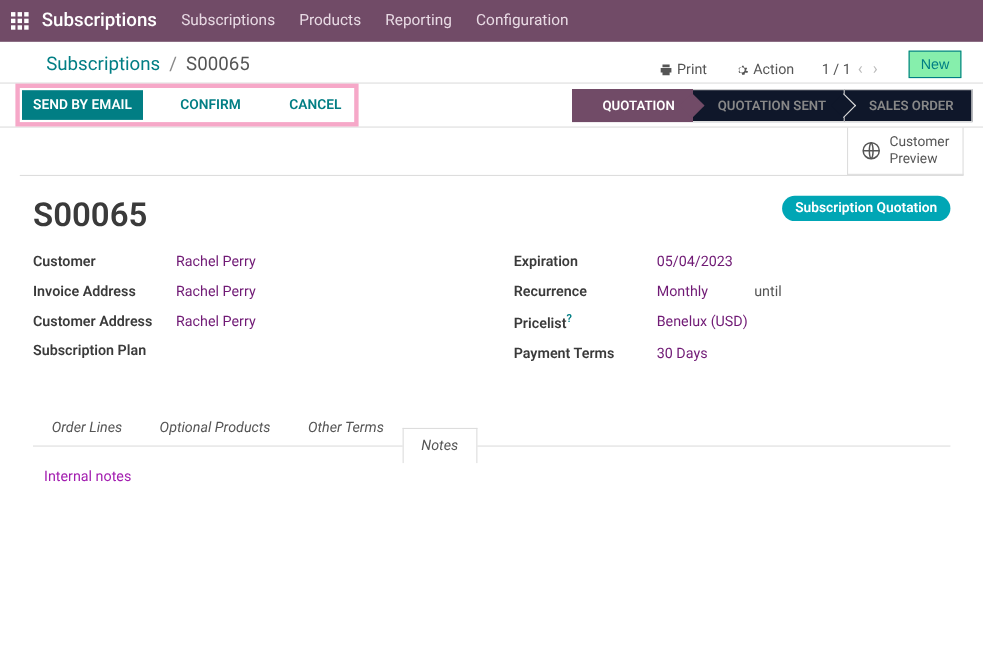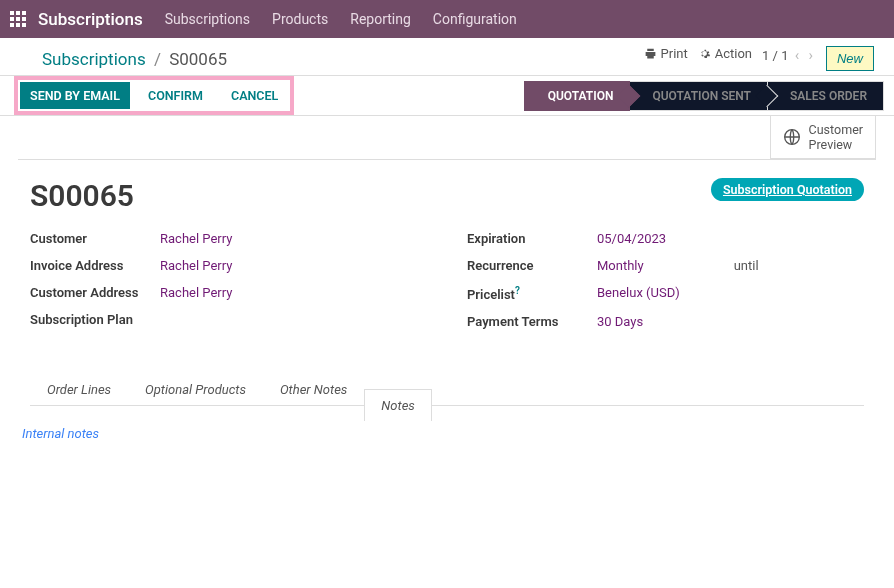--- a/index.html
+++ b/index.html
@@ -7,54 +7,54 @@
 .topbar { background: #714B67; color: #fff; display: flex; align-items: center; height: 38px; padding: 0 10px; }
 .apps-icon { display: grid; grid-template-columns: repeat(3, 4px); grid-template-rows: repeat(3, 4px); gap: 2px; margin-right: 12px; }
 .apps-icon span { background: #fff; width: 4px; height: 4px; }
 .app-title { font-size: 17px; font-weight: 500; margin-right: 22px; }
 .nav-item { color: #e8dae4; font-size: 14px; margin-right: 22px; cursor: pointer; }
 .crumbbar { display: flex; align-items: center; justify-content: space-between; padding: 8px 20px 4px 18px; margin-left: 24px; }
 .crumbs { font-size: 17px; }
 .crumb-link { color: #017e84; cursor: pointer; }
 .crumb-sep { color: #888; margin: 0 4px; }
 .crumb-cur { color: #555; }
-.crumb-actions { display: flex; align-items: flex-start; gap: 10px; }
+.crumb-actions { display: flex; align-items: flex-end; gap: 25px; }
 .act-btn { color: #555; cursor: pointer; display: inline-flex; align-items: center; gap: 4px; }
 .pager { color: #555; }
 .pager-arrow { color: #bbb; padding: 0 3px; font-size: 15px; cursor: pointer; }
-.new-btn { border: 1px solid #017e84; color: #017e84; padding: 4px 10px; background: #fef9c3; cursor: pointer; font-size: 13px; font-style: italic; }
+.new-btn { border: 1px solid #017e84; color: #017e84; padding: 4px 10px; background: #86efac; cursor: pointer; font-size: 13px; }
 .statusbar { display: flex; align-items: center; justify-content: space-between; border-top: 1px solid #ddd; border-bottom: 1px solid #ddd; padding: 0 10px 0 14px; min-height: 39px; }
-.highlight-box { border: 4px solid #f6a8c8; padding: 2px 2px; display: flex; align-items: center; gap: 0; }
+.highlight-box { border: 4px solid #f6a8c8; padding: 2px 2px; display: flex; align-items: center; gap: 16px; }
 .action-btn { padding: 6px 10px; font-size: 12.5px; font-weight: 600; cursor: pointer; }
 .action-primary { background: #017e84; color: #fff; }
 .action-secondary { color: #017e84; margin-left: 8px; }
 .stages { display: flex; align-items: center; }
 .stage { position: relative; padding: 7px 16px 7px 22px; font-size: 12px; font-weight: 600; color: #888; background: #0f172a; border: 1px solid #ddd; border-left: none; }
-.stage:first-child { border-left: 2px solid #f9a8d4; }
+.stage:first-child { border-left: 6px solid #f9a8d4; }
 .stage.active { background: #714B67; color: #fff; border-color: #714B67; }
 .stage .chev { position: absolute; right: -8px; top: 50%; transform: translateY(-50%) rotate(45deg); width: 16px; height: 16px; background: inherit; border-top: 1px solid #ddd; border-right: 1px solid #ddd; z-index: 1; }
 .stage.active .chev { border-color: #714B67; }
 .statbuttons { display: flex; justify-content: flex-end; border-bottom: 1px solid #ddd; margin: 0 18px; }
 .statbtn { border: 1px solid #ddd; border-top: none; padding: 6px 12px; display: flex; align-items: center; gap: 8px; color: #555; cursor: pointer; font-size: 12.5px; }
 .statbtn .lines { display: flex; flex-direction: column; line-height: 1.2; }
 .sheet { padding: 18px 30px; }
 .title-row { display: flex; justify-content: space-between; align-items: flex-start; }
 .rec-title { font-size: 30px; font-weight: 600; color: #3a3a3a; }
-.badge { background: #00a6b5; color: #fff; border-radius: 12px; padding: 4px 12px; font-size: 12.5px; font-weight: 600; text-decoration: underline; }
+.badge { background: #00a6b5; color: #fff; border-radius: 12px; padding: 4px 12px; font-size: 12.5px; font-weight: 600; }
 .fields { display: flex; gap: 40px; margin-top: 18px; }
 .col { flex: 1; }
 .fld { display: flex; margin-bottom: 12px; font-size: 13px; }
 .lbl { width: 130px; color: #3a3a3a; font-weight: 600; }
 .val { color: #701a75; }
 .help { color: #017e84; font-size: 10px; vertical-align: super; cursor: pointer; }
-.recur-until { color: #555; margin-left: 90px; text-align: right; }
+.recur-until { color: #555; margin-left: 42px; text-align: right; }
 .tabs { display: flex; border-bottom: 1px solid #ddd; margin: 14px 30px 0 30px; }
 .tab { padding: 8px 16px; font-size: 13px; color: #555; border: 1px solid transparent; border-bottom: none; cursor: pointer; font-style: italic; }
 .tab.active { border-color: #ddd; background: #fff; position: relative; top: 16px; }
-.notes-area { margin: 14px 20px; padding: 6px 2px; color: #3b82f6; font-style: italic; min-height: 160px; cursor: text; }
+.notes-area { margin: 14px 38px; padding: 6px 2px; color: #a21caf; min-height: 160px; cursor: text; }
 svg { display: block; }
 </style>
 </head>
 <body>
 
 <div class="topbar">
   <div class="apps-icon">
     <span></span>
       <span></span>
       <span></span>
@@ -168,17 +168,17 @@
           <span class="lbl">Payment Terms</span>
           <span class="val">30 Days</span>
         </div>
     </div>
   </div>
 </div>
 
 <div class="tabs">
   <div class="tab">Order Lines</div>
   <div class="tab">Optional Products</div>
-  <div class="tab">Other Notes</div>
+  <div class="tab">Other Terms</div>
   <div class="tab active">Notes</div>
 </div>
 
 <div class="notes-area">Internal notes</div>
 
 </body></html>

